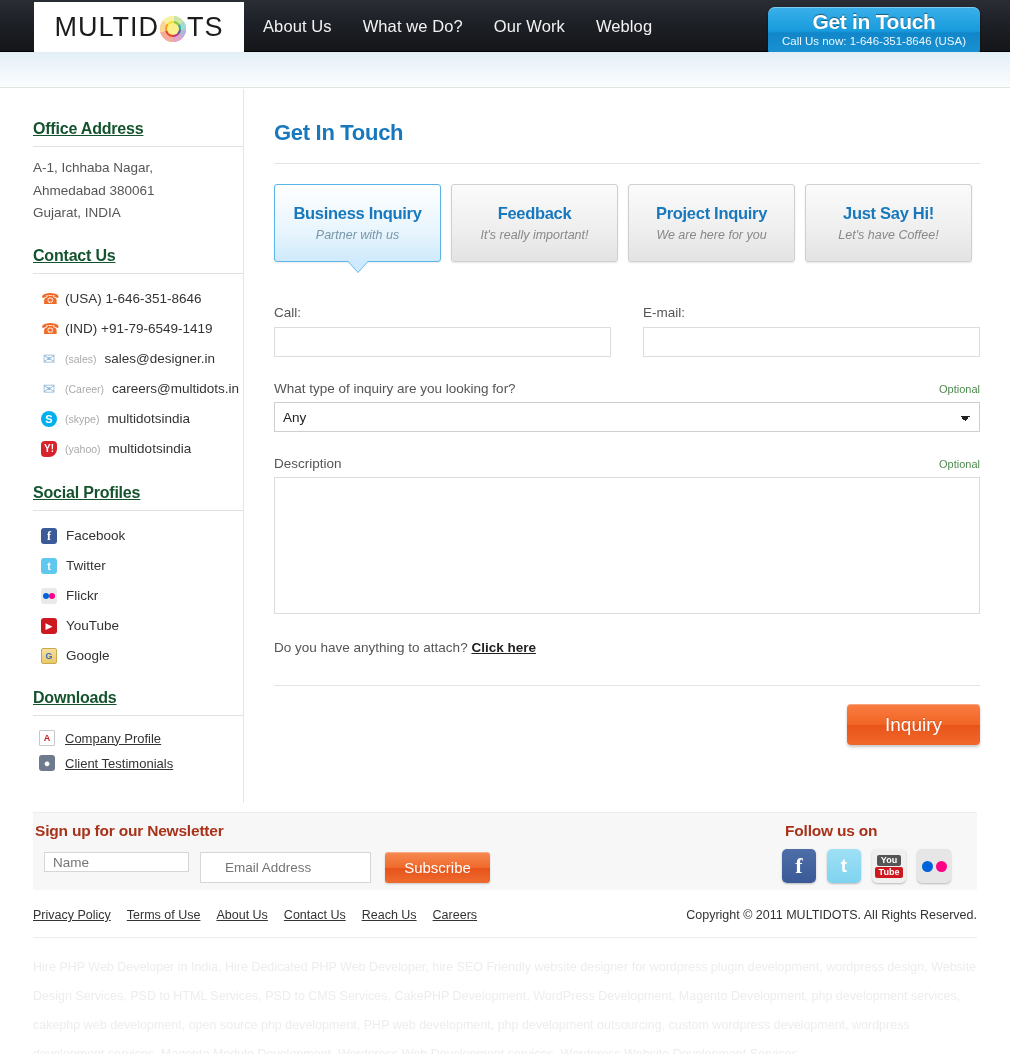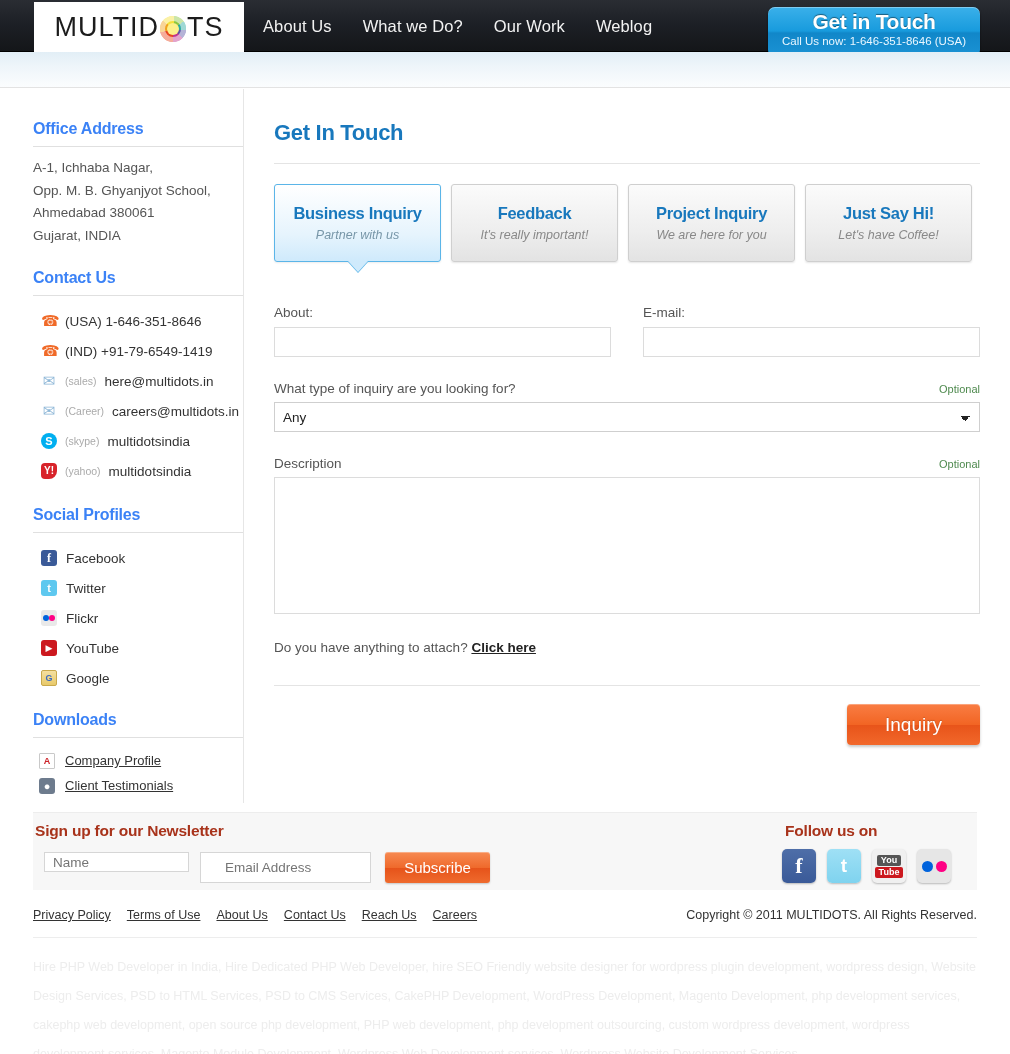--- a/index.html
+++ b/index.html
@@ -70,22 +70,22 @@
   }
 
   
   .page { position:absolute; left:0; top:89px; width:1010px; }
   .sidebar { position:absolute; left:33px; top:0; width:210px; }
   .vdivider { position:absolute; left:243px; top:0; width:1px; height:714px; background:#e6e6e6; }
   .content { position:absolute; left:274px; top:0; width:706px; }
 
   
   .sb-head {
-    font-size:16px; font-weight:bold; color:#3b82f6;
-    letter-spacing:-0.2px; margin:0 0 8px 0;
+    font-size:16px; font-weight:bold; color:#14532d;
+    letter-spacing:-0.2px; margin:0 0 8px 0;text-decoration:underline;
   }
   .sb-rule { height:1px; background:#e0e0e0; margin-bottom:10px; }
   .sb-addr { font-size:13.5px; line-height:22.5px; color:#555; }
   .sb-list { list-style:none; margin:0; padding:0; }
   .sb-li { display:flex; align-items:center; gap:8px; height:30px; font-size:13.5px; color:#333; padding-left:8px;}
   .sb-li .muted { color:#aaa; font-size:10.5px; }
   .dl-li { display:flex; align-items:center; gap:10px; height:25px; padding-left:6px; font-size:13px; }
   .dl-li a { color:#333; text-decoration:underline; }
   .social-li { display:flex; align-items:center; gap:9px; height:30px; padding-left:8px; font-size:13.5px; color:#333; }
 
@@ -251,42 +251,41 @@
 
   <div class="vdivider"></div>
 
   <div class="sidebar">
 
     <div style="padding-top:31px">
       <div class="sb-head">Office Address</div>
       <div class="sb-rule"></div>
       <div class="sb-addr">
         <div>A-1, Ichhaba Nagar,</div>
-        <div>Opp. M. B. Ghyanjyot School,</div>
         <div>Ahmedabad 380061</div>
         <div>Gujarat, INDIA</div>
       </div>
     </div>
 
     <div style="margin-top:22px">
       <div class="sb-head">Contact Us</div>
       <div class="sb-rule"></div>
       <ul class="sb-list">
         <li class="sb-li">
           <span class="ic ic-phone">☎</span>
           <span>(USA) 1-646-351-8646</span>
         </li>
         <li class="sb-li">
           <span class="ic ic-phone">☎</span>
           <span>(IND) +91-79-6549-1419</span>
         </li>
         <li class="sb-li">
           <span class="ic ic-mail">✉</span>
           <span class="muted">(sales)</span>
-          <span>here@multidots.in</span>
+          <span>sales@designer.in</span>
         </li>
         <li class="sb-li">
           <span class="ic ic-mail">✉</span>
           <span class="muted">(Career)</span>
           <span>careers@multidots.in</span>
         </li>
         <li class="sb-li">
           <span class="ic ic-skype">S</span>
           <span class="muted">(skype)</span>
           <span>multidotsindia</span>
@@ -362,21 +361,21 @@
       </div>
       <div class="tab">
         <div class="t1">Just Say Hi!</div>
         <div class="t2">Let's have Coffee!</div>
       </div>
     </div>
 
     <div class="form">
       <div class="row2">
         <div class="fld">
-          <label class="flabel">About:</label>
+          <label class="flabel">Call:</label>
           <input class="finput" type="text" value="" style="">
         </div>
         <div class="fld">
           <label class="flabel">E-mail:</label>
           <input class="finput" type="text" value="" style="">
         </div>
       </div>
 
       <div class="lblrow">
         <span class="q">What type of inquiry are you looking for?</span>

